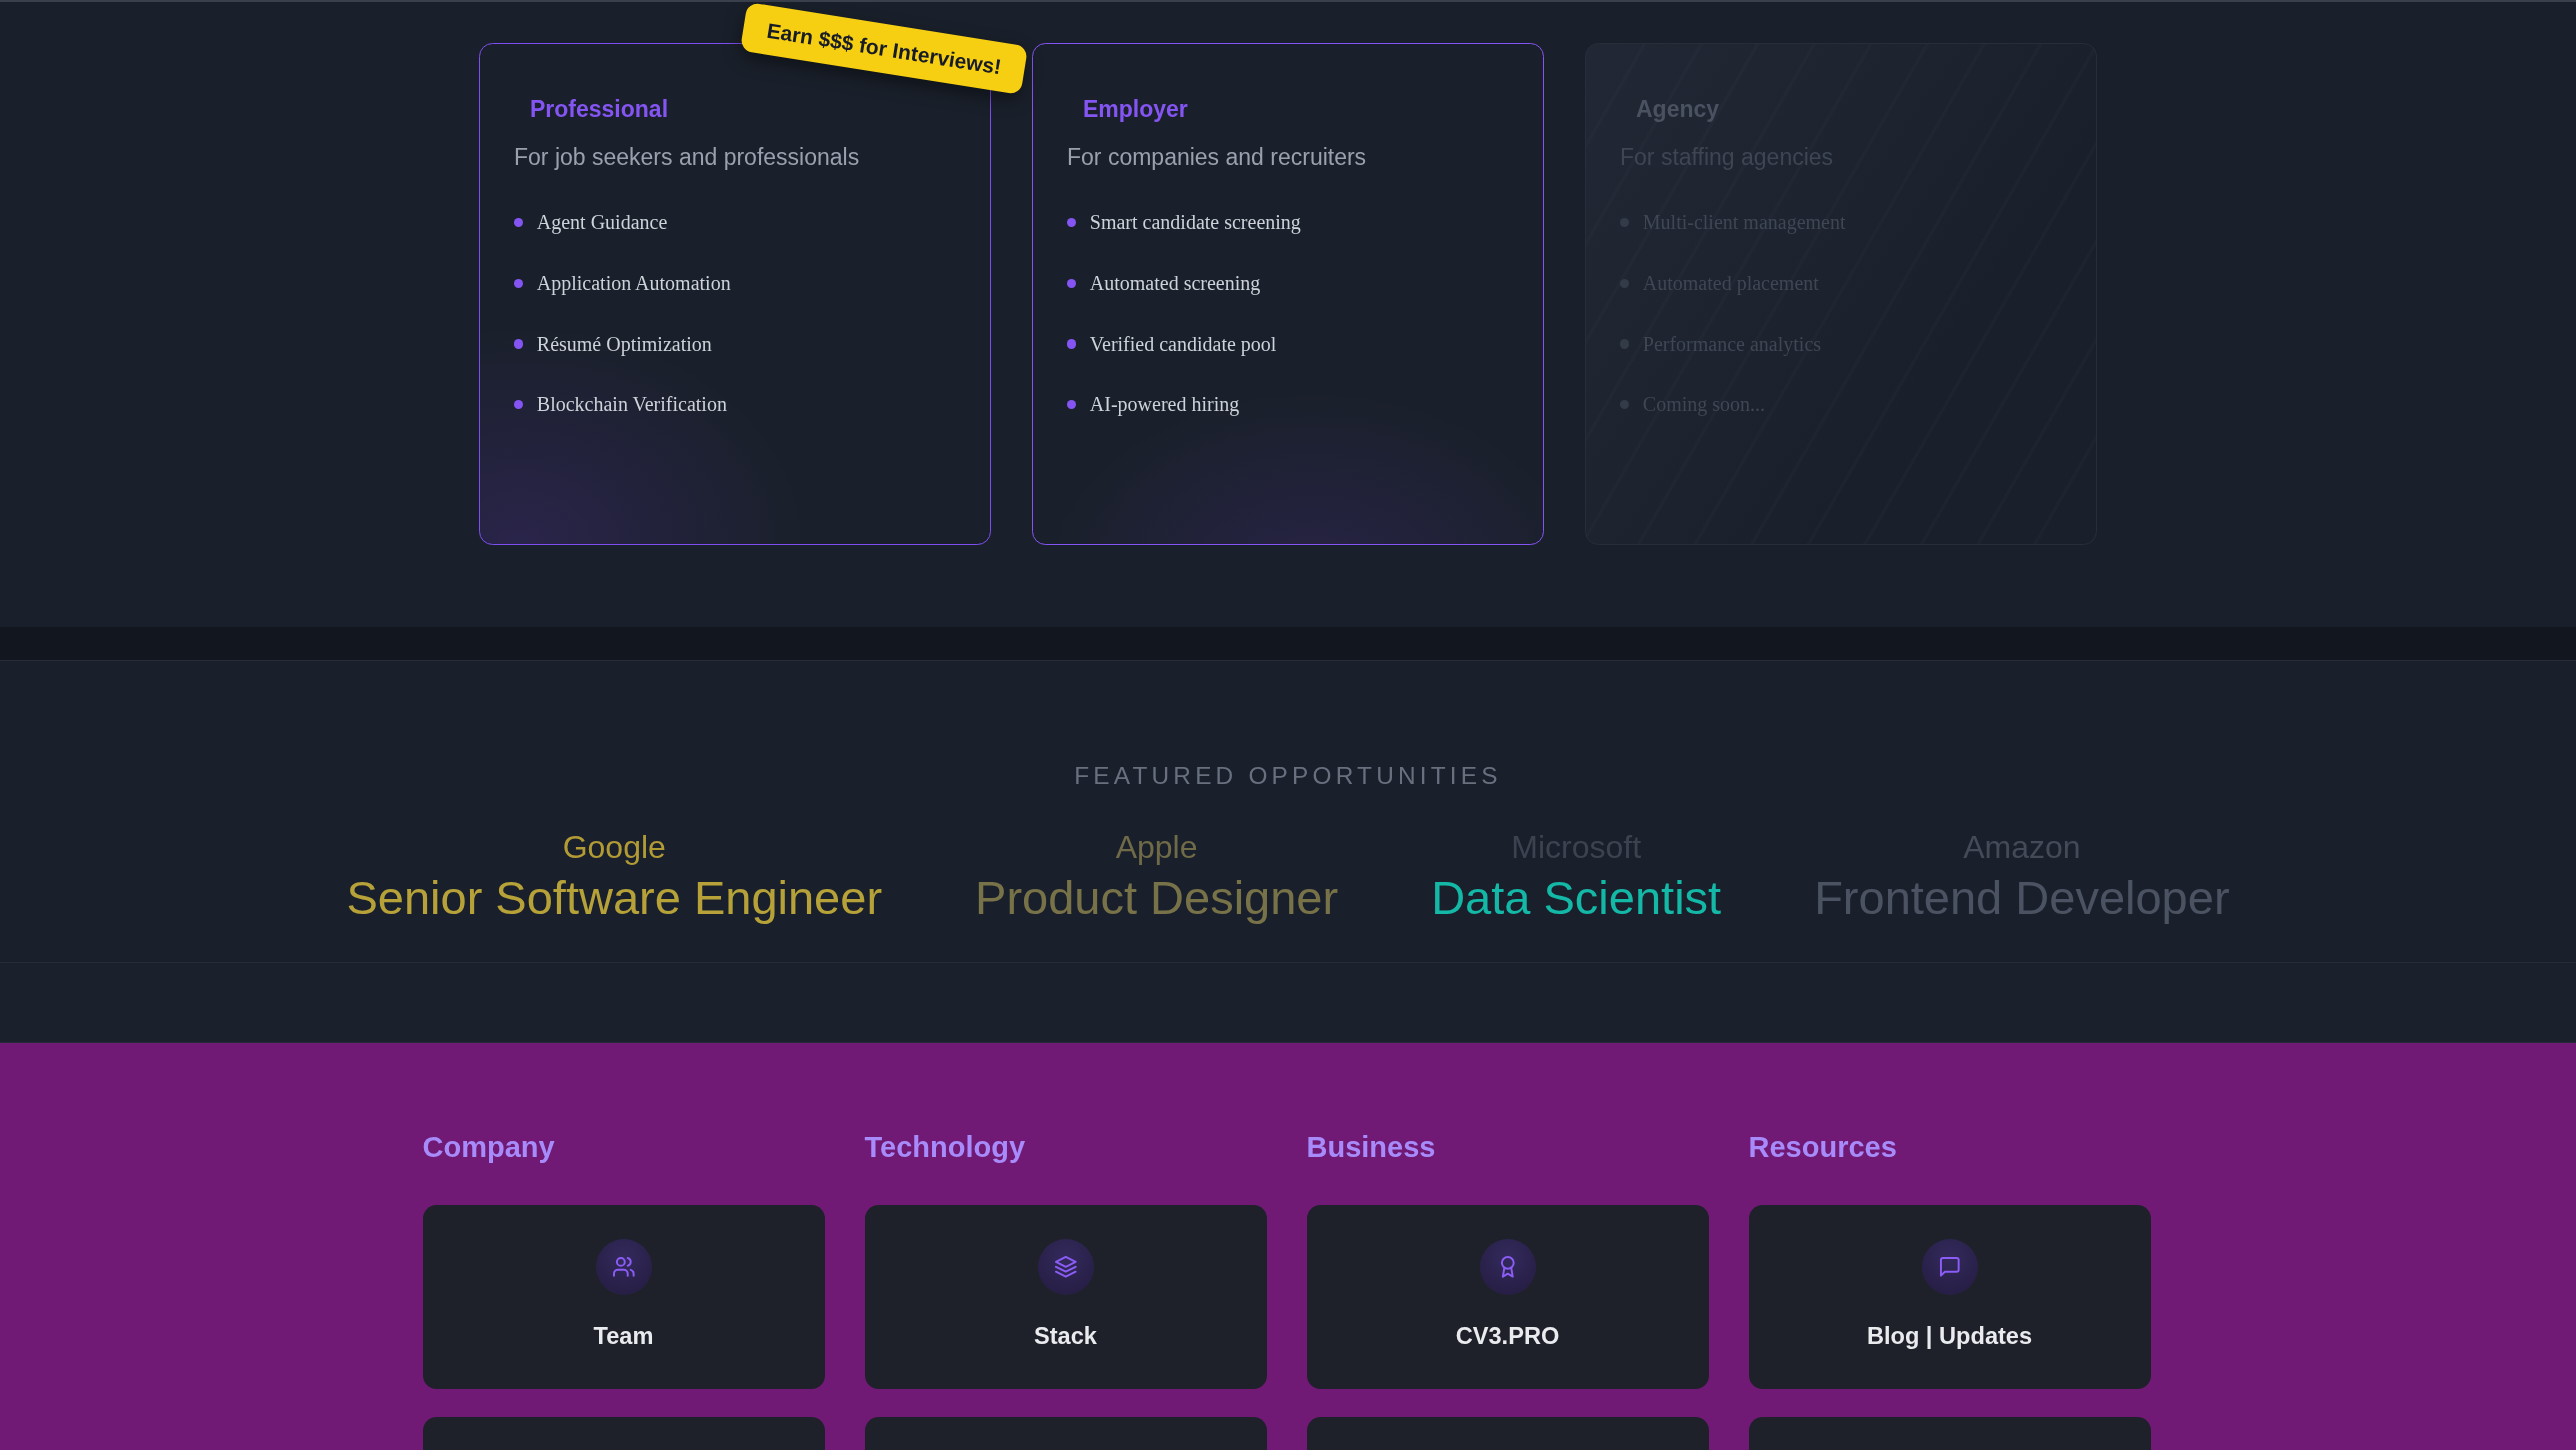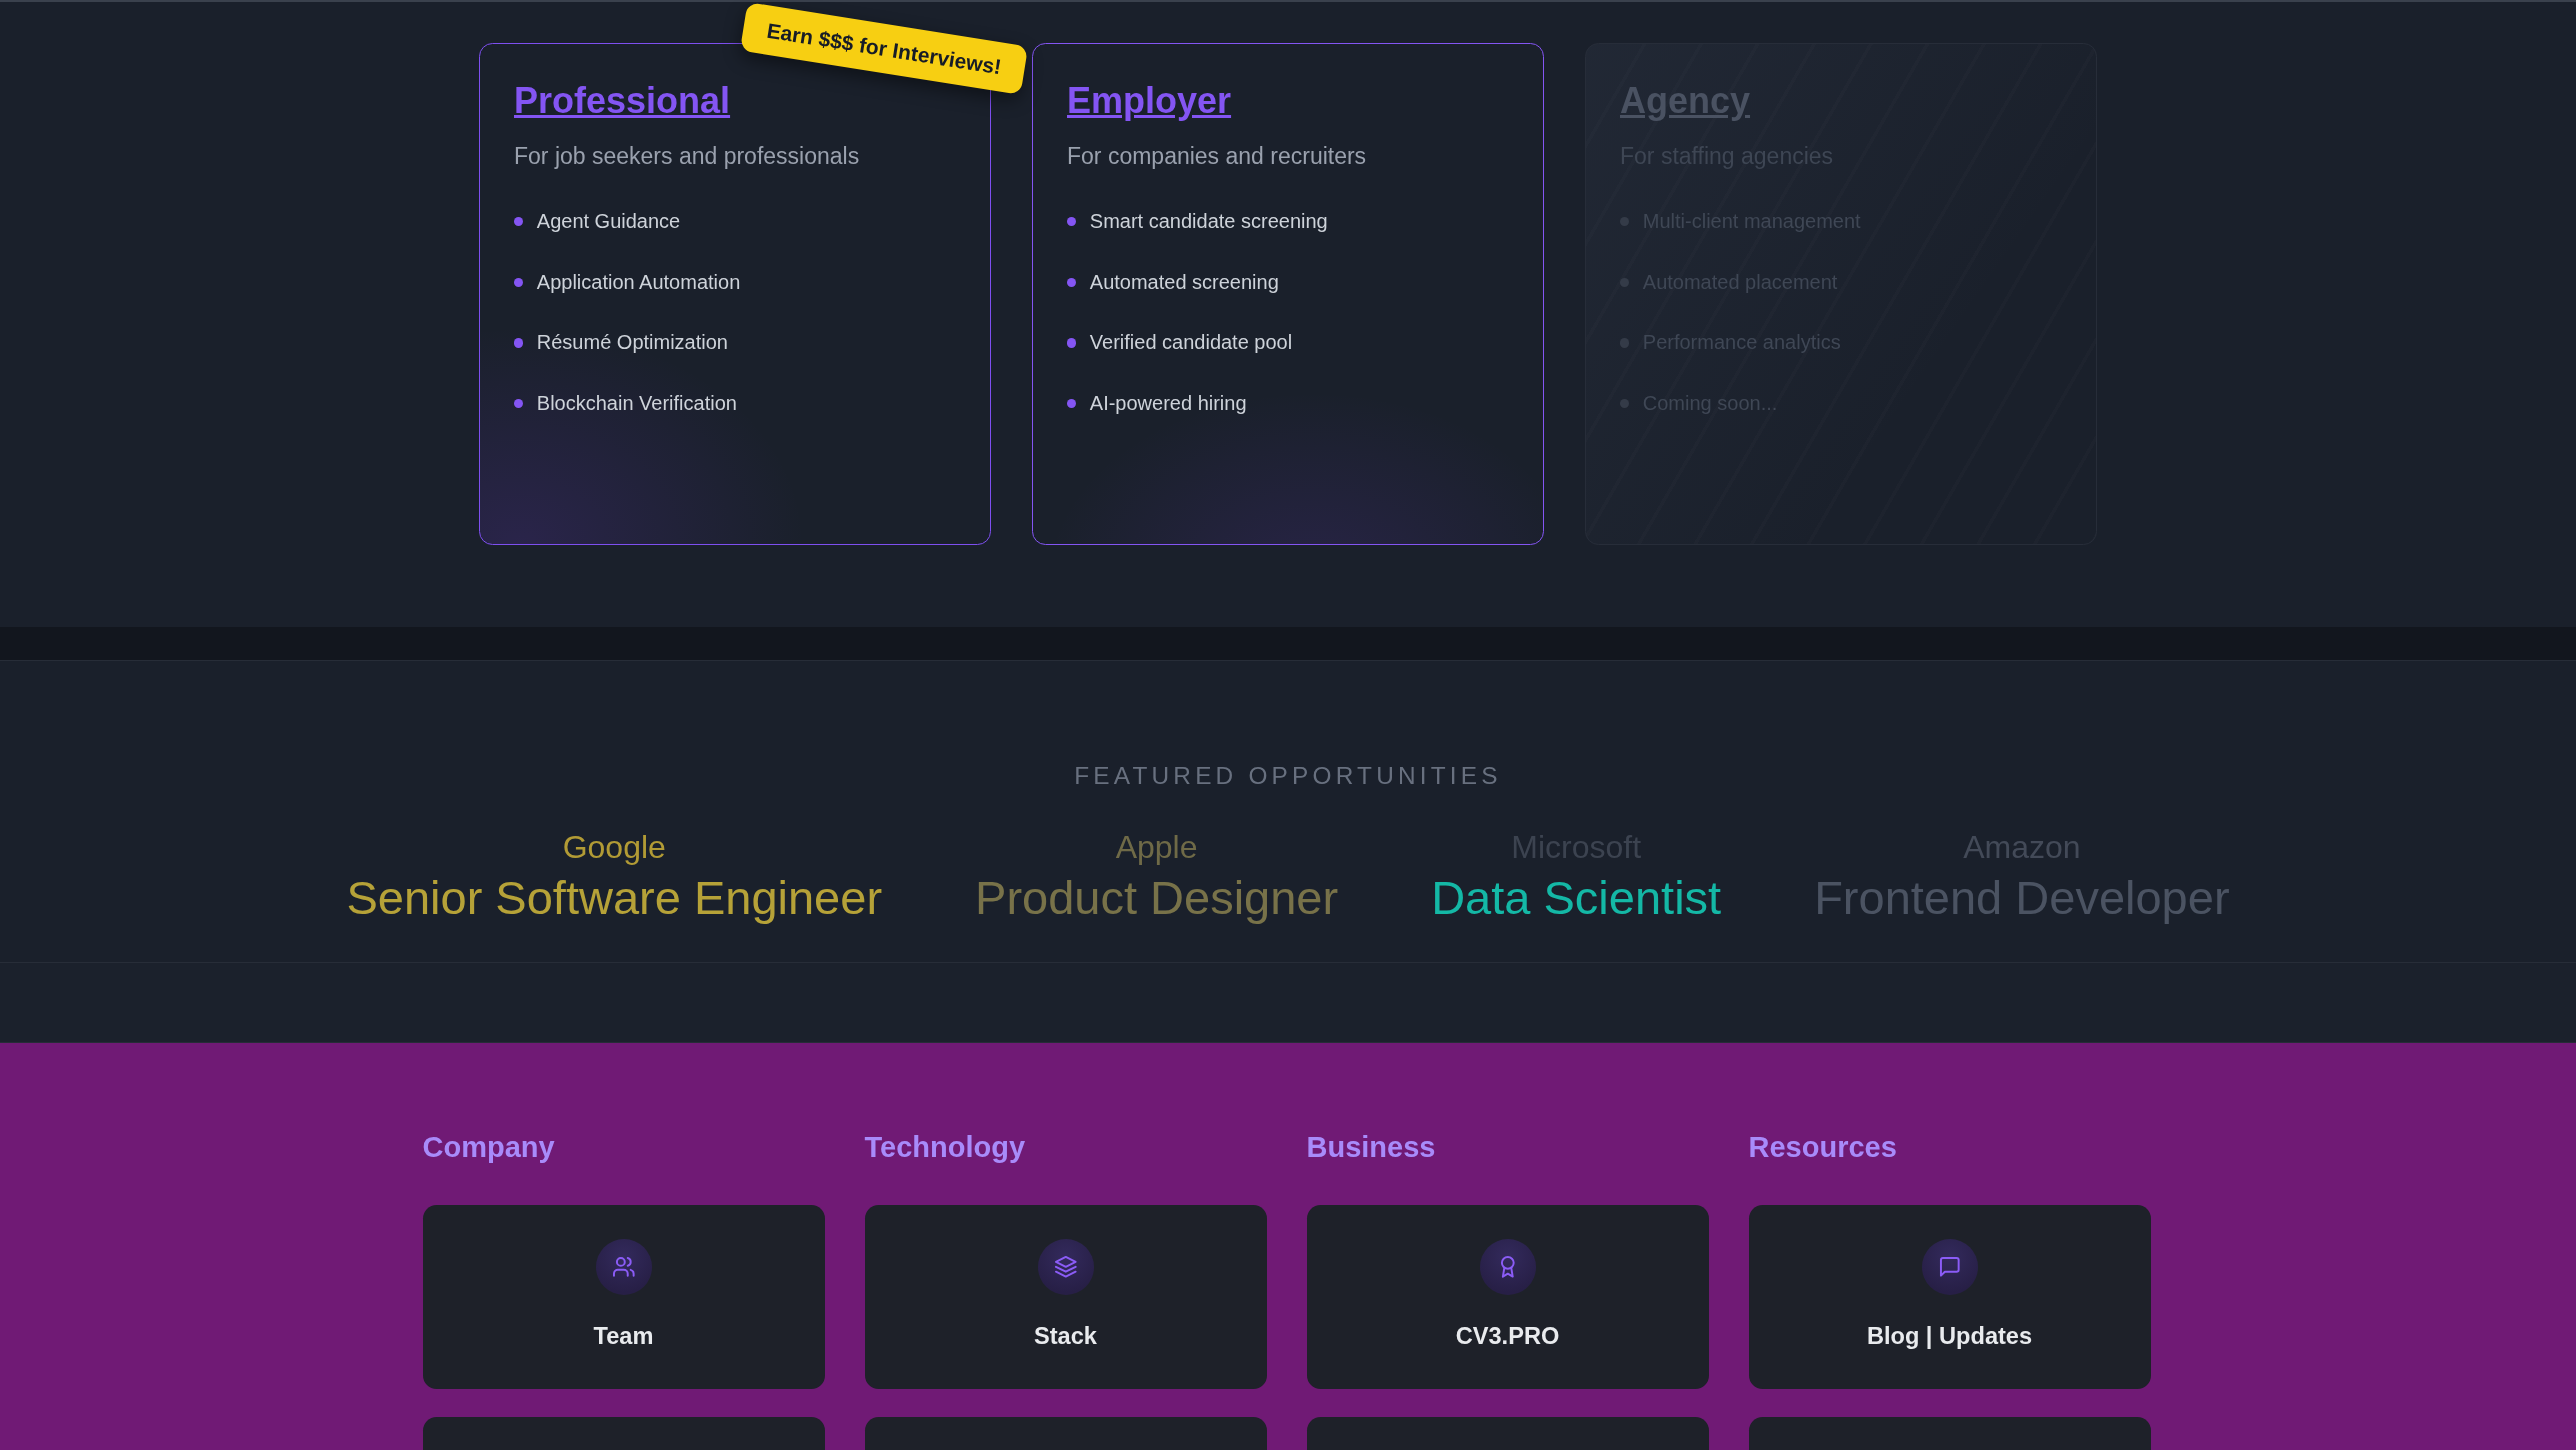--- a/index.html
+++ b/index.html
@@ -41,26 +41,26 @@
   .plan--employer{
     border:1.7px solid #8455f3;
     background:radial-gradient(85% 62% at 55% 108%, rgba(124,58,237,.14), rgba(124,58,237,0) 62%);
   }
   .plan--agency{
     border:1.7px solid #272d39;
     background:
       repeating-linear-gradient(120deg, rgba(255,255,255,0.014) 0 3.4px, rgba(255,255,255,0) 3.4px 49px),
       linear-gradient(125deg, rgba(130,145,180,.07), rgba(130,145,180,0) 68%);
   }
-  .plan-title{margin:0;font-size:36px;font-weight:700;color:#8455f3;line-height:1.15;text-decoration:underline;}
+  .plan-title{margin:16px;font-size:23px;font-weight:700;color:#8455f3;line-height:1.15;}
   .plan--agency .plan-title{color:#4a5262;}
   .plan-desc{margin:22px 0 0 0;font-size:23px;color:#9aa1ae;line-height:1.2;}
   .plan--agency .plan-desc{color:#3e4654;}
   .plan-features{list-style:none;margin:39px 0 0 0;padding:0;}
-  .feature{display:flex;align-items:center;gap:13.5px;height:23.6px;margin-bottom:37px;font-size:20px;color:#ced3da;}
+  .feature{display:flex;align-items:center;gap:13.5px;height:23.6px;margin-bottom:37px;font-size:20px;color:#ced3da;font-family:Liberation Serif, serif;}
   .plan--agency .feature{color:#3f4755;}
   .bullet{width:9.3px;height:9.3px;border-radius:50%;background:#8455f3;flex:0 0 auto;}
   .plan--agency .bullet{background:#343b48;}
   
   .promo-badge{
     position:absolute;left:742px;top:22px;z-index:5;
     transform:rotate(9deg);transform-origin:center;
     background:#f7cf12;color:#171c27;
     font-size:21px;font-weight:700;
     padding:12.6px 23.6px;border-radius:11.8px;

